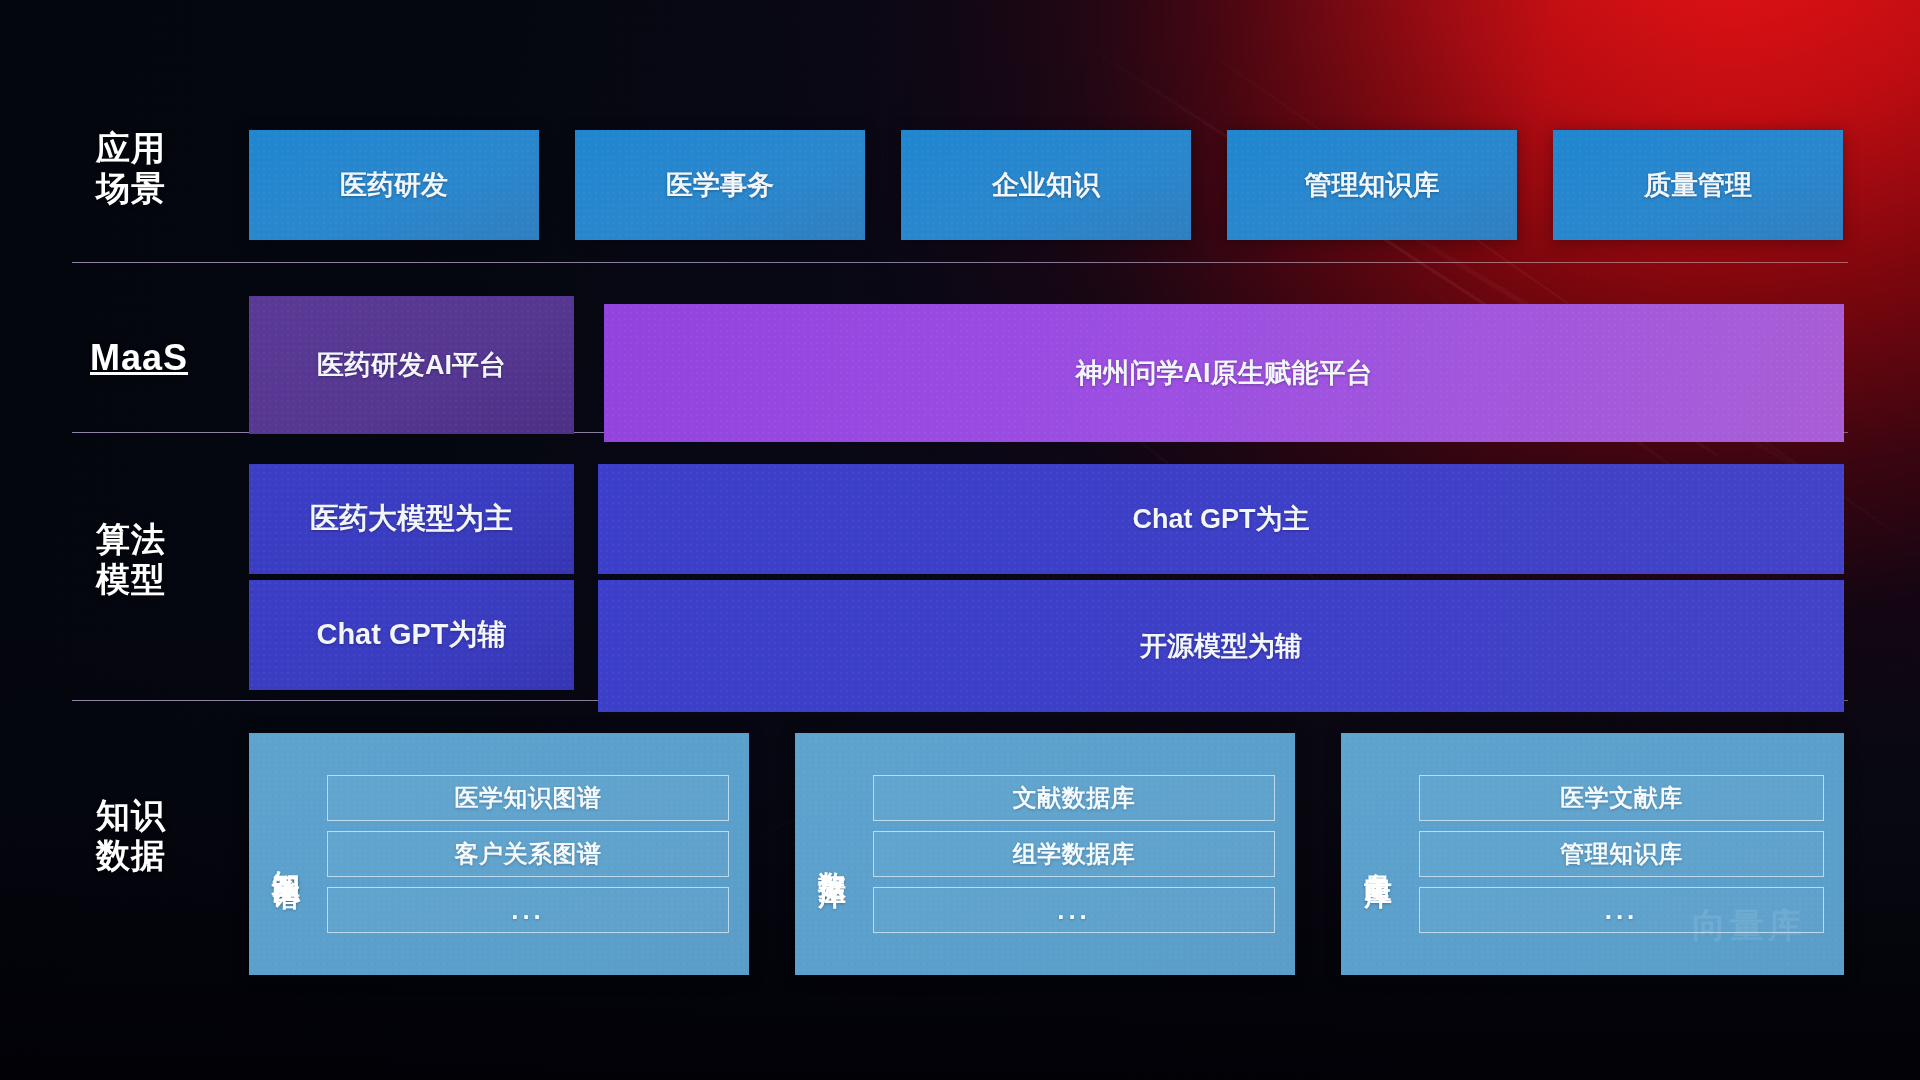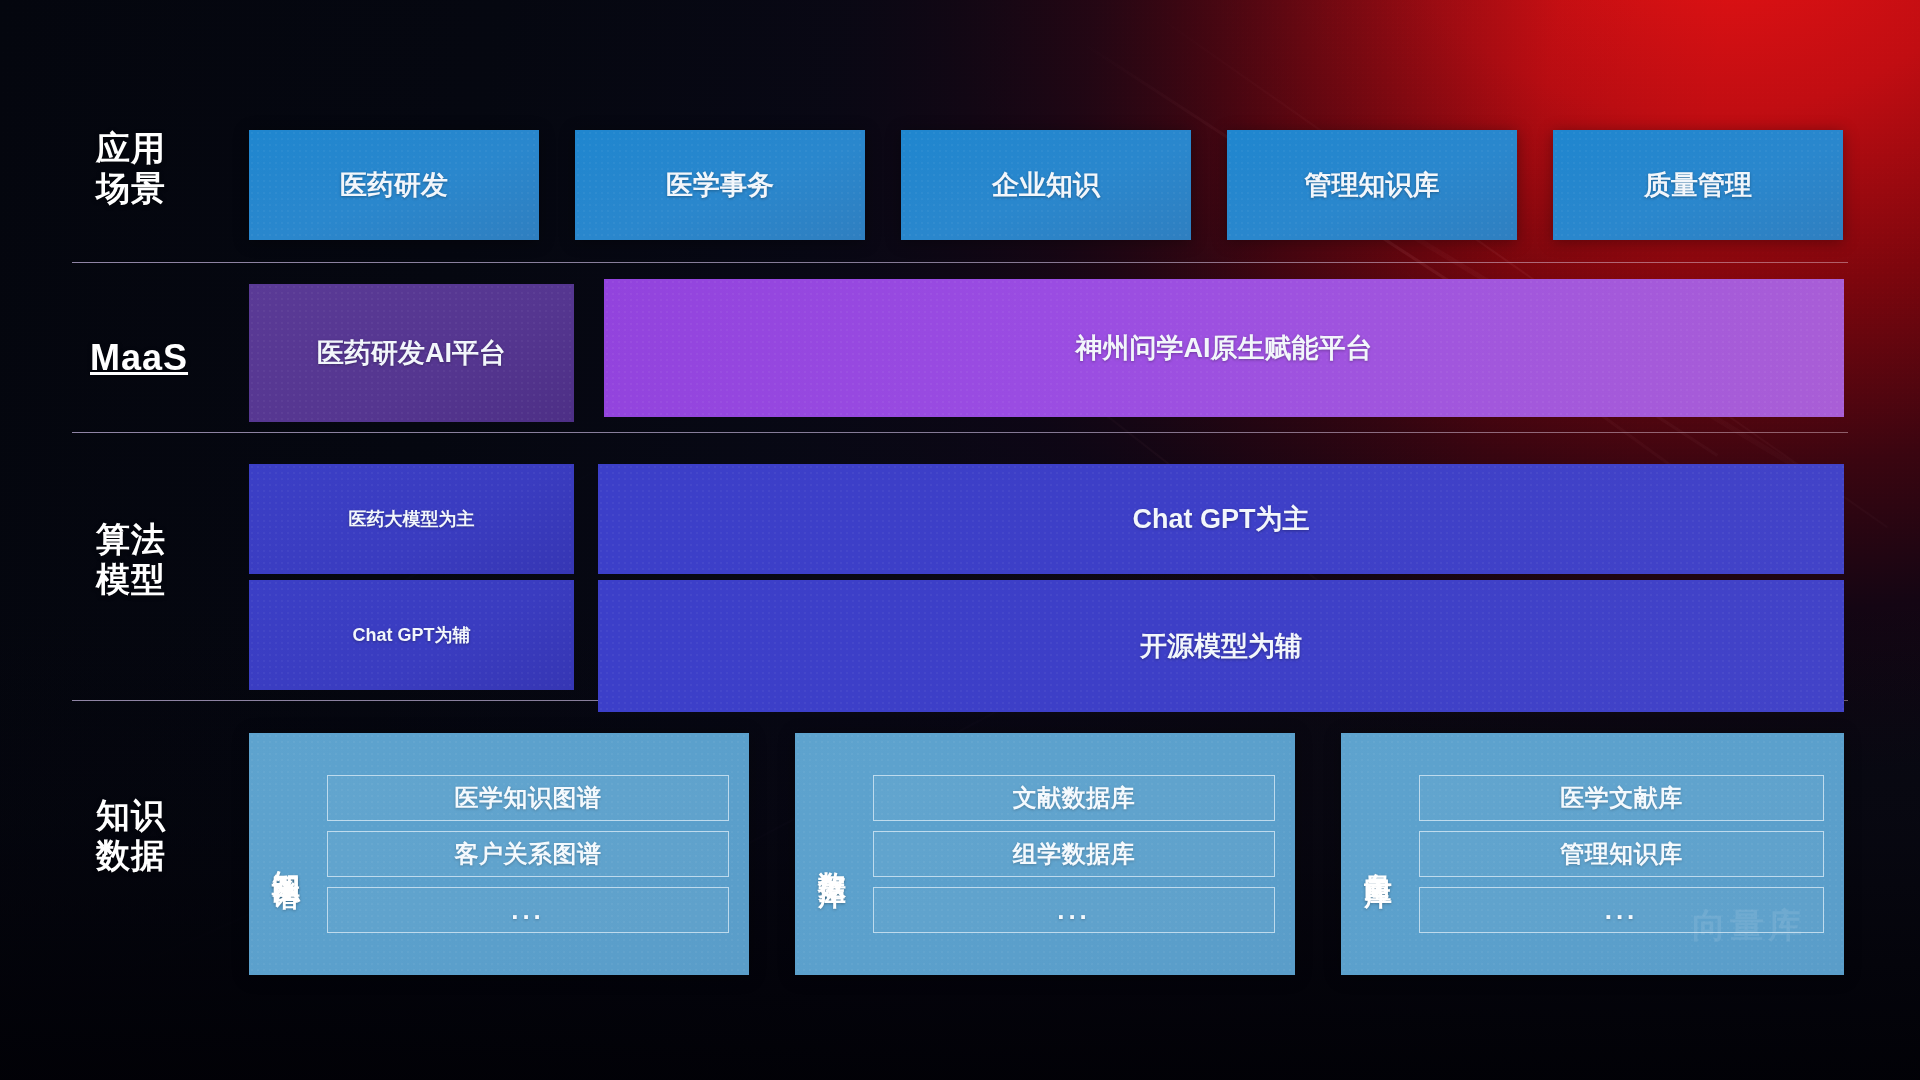--- a/index.html
+++ b/index.html
@@ -112,21 +112,21 @@
   .maas-left {
     background: linear-gradient(150deg, #5a3a96 0%, #553690 60%, #4d2f86 100%);
     font-size: 27px;
   }
   .maas-right {
     background: linear-gradient(105deg, #9243dd 0%, #9a4ce2 35%, #a156dd 68%, #a95ed6 100%);
     font-size: 27px;
   }
   .algo-left {
     background: linear-gradient(150deg, #3b3fc6 0%, #3a3cc0 60%, #3636b4 100%);
-    font-size: 18px;
+    font-size: 29px;
   }
   .algo-right {
     background: linear-gradient(100deg, #3c3fc9 0%, #3d3fc7 45%, #4243c8 100%);
     font-size: 27px;
   }
 
   
   .kpanel {
     position: absolute;
     background: linear-gradient(150deg, #5ea3ce 0%, #5ba0cc 50%, #5a9dc9 100%);
@@ -213,24 +213,24 @@
   </div>
   <div class="cell app-cell" style="left:1227px; top:130px; width:290px; height:110px;">
     <span>管理知识库</span>
   </div>
   <div class="cell app-cell" style="left:1553px; top:130px; width:290px; height:110px;">
     <span>质量管理</span>
   </div>
 
   <div class="row-label en" style="left:90px;  top:337px;  width:150px;">MaaS</div>
 
-  <div class="cell maas-left" style="left:249px; top:284px; width:325px; height:138px;">
+  <div class="cell maas-left" style="left:249px; top:296px; width:325px; height:138px;">
     <span>医药研发AI平台</span>
   </div>
-  <div class="cell maas-right" style="left:604px; top:279px; width:1240px; height:138px;">
+  <div class="cell maas-right" style="left:604px; top:304px; width:1240px; height:138px;">
     <span>神州问学AI原生赋能平台</span>
   </div>
 
   <div class="row-label cn" style="left:96px;  top:519px;  width:120px;">算法
 模型</div>
 
   <div class="cell algo-left" style="left:249px; top:464px; width:325px; height:110px;">
     <span>医药大模型为主</span>
   </div>
   <div class="cell algo-right" style="left:598px; top:464px; width:1246px; height:110px;">

